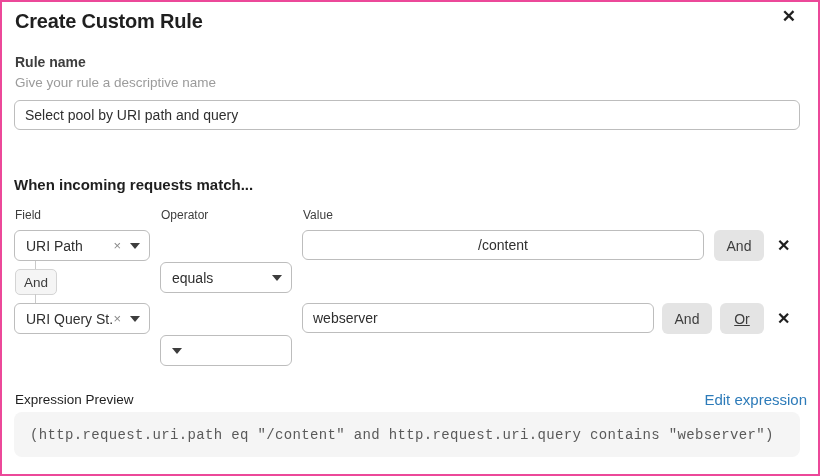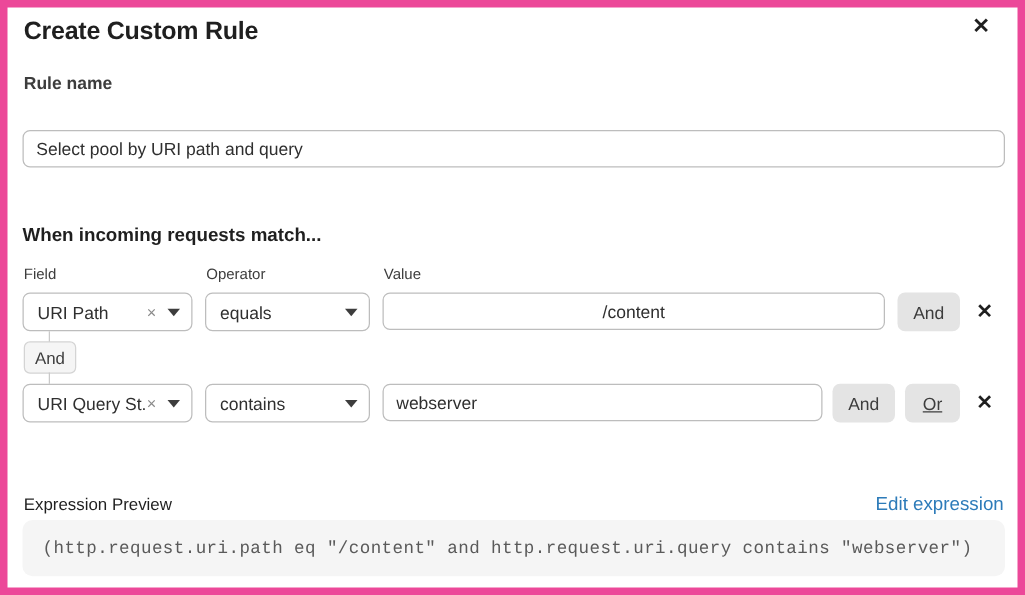--- a/index.html
+++ b/index.html
@@ -3,21 +3,21 @@
 <meta charset="utf-8">
 <style>
   * { box-sizing: border-box; margin: 0; padding: 0; }
   html, body { width: 820px; height: 476px; background: #fff; }
   body { font-family: "Liberation Sans", sans-serif; position: relative; }
 
   .dialog {
     position: absolute; inset: 0;
     width: 820px; height: 476px;
     background: #ffffff;
-    border: 6px solid #ec4899;
+    border: 2px solid #ec4899;
   }
 
   .title {
     position: absolute; left: 13px; top: 8px;
     font-size: 20px; font-weight: 700; color: #1f1f1f;
     letter-spacing: -0.2px;
   }
   .close-btn {
     position: absolute; right: 22px; top: 6px;
     font-size: 17px; font-weight: 700; color: #1f1f1f;
@@ -66,21 +66,21 @@
     width: 0; height: 0;
     border-left: 5px solid transparent;
     border-right: 5px solid transparent;
     border-top: 6px solid #3d3d3d;
   }
 
   .row1 .select-box, .row1 .text-input, .row1 .logic-btn { top: 228px; }
   .row2 .select-box, .row2 .text-input, .row2 .logic-btn { top: 301px; }
 
   .field-box { left: 12px; width: 136px; }
-  .op-box { left: 158px; width: 132px; }
+  .op-box { left: 158px; width: 132px; margin-top: 32px; }
   #value-input-1 { left: 300px; width: 402px; text-align: center; }
   #value-input-2 { left: 300px; width: 352px; }
 
   .logic-btn {
     position: absolute; height: 31px;
     background: #e4e4e4; border: none; border-radius: 6px;
     font-family: "Liberation Sans", sans-serif;
     font-size: 14px; color: #3d3d3d;
     display: flex; align-items: center; justify-content: center;
     cursor: pointer;
@@ -134,20 +134,21 @@
 </style>
 </head>
 <body>
 
 <div class="dialog">
 
   <div class="title">Create Custom Rule</div>
   <div class="close-btn">✕</div>
 
   <div class="label" style="left:13px; top:52px;font-weight:bold;">Rule name</div>
+  <div class="helper" style="left:13px; top:73px;">Give your rule a descriptive name</div>
   <input id="rule-name-input" class="text-input" type="text" value="Select pool by URI path and query" style="">
 
   <div class="match-heading">When incoming requests match...</div>
   <div id="col-field" class="col-label">Field</div>
   <div id="col-operator" class="col-label">Operator</div>
   <div id="col-value" class="col-label">Value</div>
 
   <div class="row1">
     <div class="select-box field-box">
       <span class="txt">URI Path</span>
@@ -167,21 +168,20 @@
   <div class="connector-chip">And</div>
   <div id="conn-line-bottom" class="connector-line"></div>
 
   <div class="row2">
     <div class="select-box field-box">
       <span class="txt">URI Query St...</span>
       <span class="clear-x">×</span>
       <span class="caret"></span>
     </div>
     <div class="select-box op-box">
-      <span class="txt">contains</span>
       <span class="caret"></span>
     </div>
     <input id="value-input-2" class="text-input" type="text" value="webserver" style="">
     <button id="and-btn-2" class="logic-btn">And</button>
     <button id="or-btn-2" class="logic-btn">Or</button>
     <div id="delete-row-2" class="delete-x">✕</div>
   </div>
 
   <div class="preview-label">Expression Preview</div>
   <a class="edit-link" href="#" style="color: rgb(45, 123, 185);">Edit expression</a>

